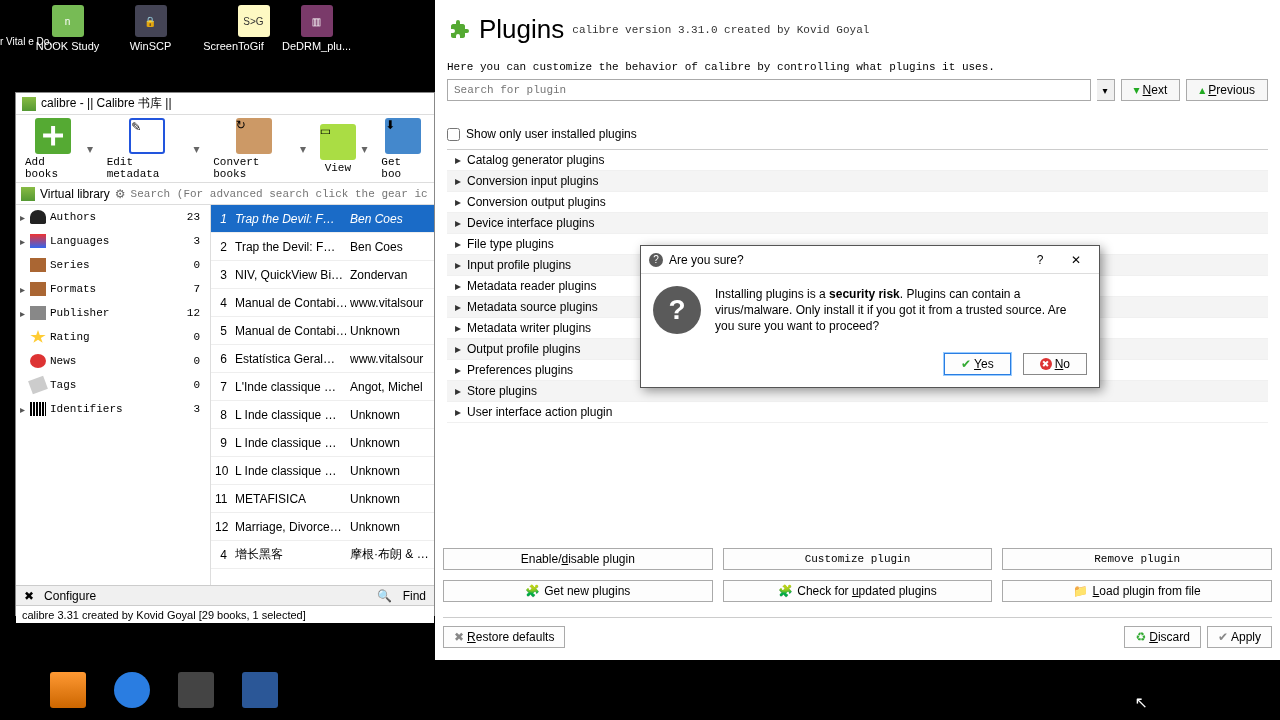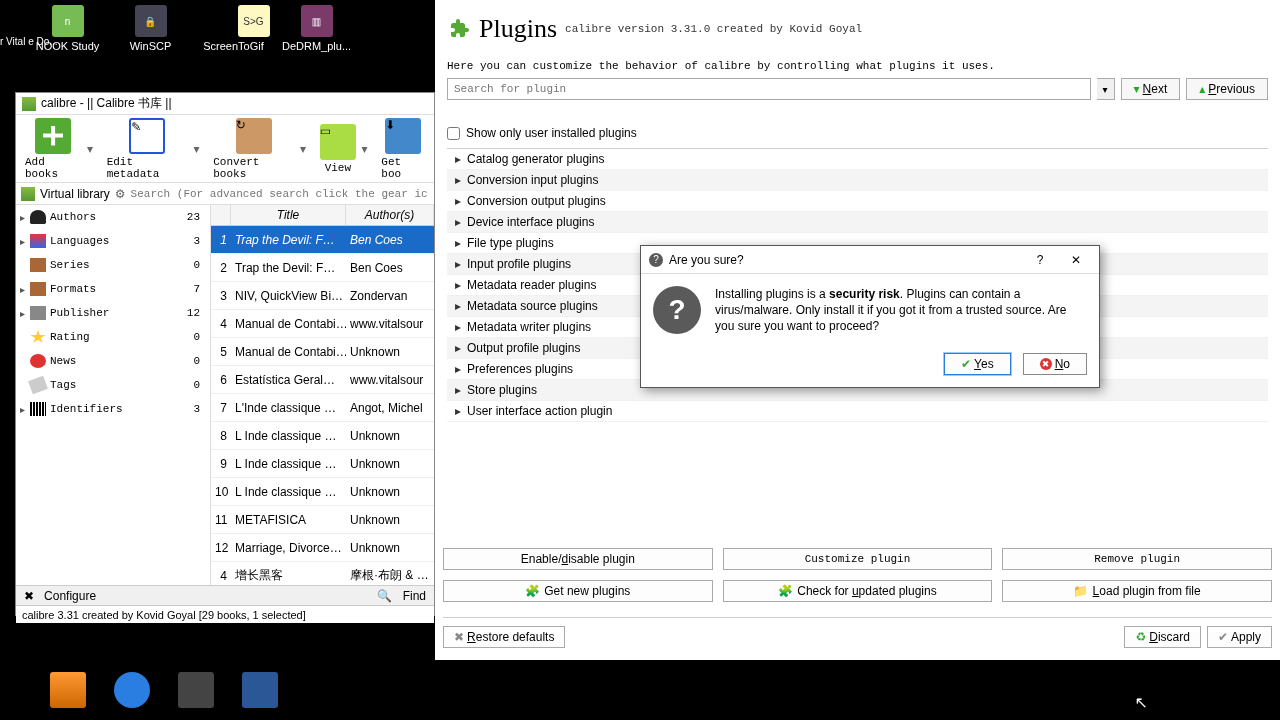--- a/index.html
+++ b/index.html
@@ -37,21 +37,21 @@
 .col-n { width: 20px; text-align: right; }
 .col-t { width: 115px; }
 .col-a { width: 88px; }
 
 .bottom-bar { height: 20px; display: flex; align-items: center; padding: 0 8px; gap: 10px; font-size: 11px; background: #f0f0f0; border-top: 1px solid #ccc; }
 .status-bar { height: 18px; background: #fff; padding: 0 6px; display: flex; align-items: center; font-size: 11px; border-top: 1px solid #ccc; }
 
 .plugins-panel { position: absolute; top: 0; left: 435px; right: 0; height: 660px; background: #fff; padding: 8px 12px; }
 .plugins-header { display: flex; align-items: center; gap: 8px; padding: 6px 0; }
 .puzzle { width: 24px; height: 24px; }
-.plugins-title { font-family: Liberation Serif, serif; font-size: 26px; }
+.plugins-title { font-family: Liberation Sans, sans-serif; font-size: 26px; }
 .plugins-sub { font-family: "Courier New", monospace; font-size: 11px; color: #333; }
 .plugins-desc { font-family: "Courier New", monospace; font-size: 11px; margin: 10px 0 6px; }
 .search-row { display: flex; gap: 6px; margin-bottom: 22px; }
 .search-row input { flex: 1; border: 1px solid #aaa; padding: 3px 6px; font-family: "Courier New", monospace; font-size: 11px; color: #888; }
 .drop-btn { width: 18px; border: 1px solid #aaa; border-left: none; background: #f0f0f0; cursor: pointer; display:flex; align-items:center; justify-content:center; font-size:10px; }
 .nav-btn { border: 1px solid #aaa; padding: 3px 12px; background: #f7f7f7; cursor: pointer; font-family: "Courier New", monospace; font-size: 11px; display:flex; align-items:center; gap:3px; }
 .chk-row { display: flex; align-items: center; gap: 6px; font-family: "Courier New", monospace; font-size: 11px; padding: 4px 0 8px; }
 .plugin-tree { border-top: 1px solid #ccc; }
 .plugin-cat { display: flex; align-items: center; padding: 3px 8px; font-family: "Courier New", monospace; font-size: 11px; cursor: pointer; border-bottom: 1px solid #f0f0f0; }
 .plugin-cat:nth-child(even) { background: #f4f4f4; }
@@ -193,25 +193,20 @@
           <span class="cnt">0</span>
         </div>
       <div class="side-item">
           <span class="arrow">▸</span>
           <span class="ico" style="background:repeating-linear-gradient(90deg,#000 0 2px,#fff 2px 3px);"></span>
           <span class="lbl">Identifiers</span>
           <span class="cnt">3</span>
         </div>
     </div>
     <div class="book-table">
-      <div class="bt-header">
-        <div class="col-n"></div>
-          <div class="col-t" style="text-align:center;">Title</div>
-          <div class="col-a" style="text-align:center;">Author(s)</div>
-      </div>
       <div id="book-rows">
           <div class="bt-row sel">
             <div class="col-n">1</div>
             <div class="col-t">Trap the Devil: F…</div>
             <div class="col-a">Ben Coes</div>
           </div>
           <div class="bt-row">
             <div class="col-n">2</div>
             <div class="col-t">Trap the Devil: F…</div>
             <div class="col-a">Ben Coes</div>

